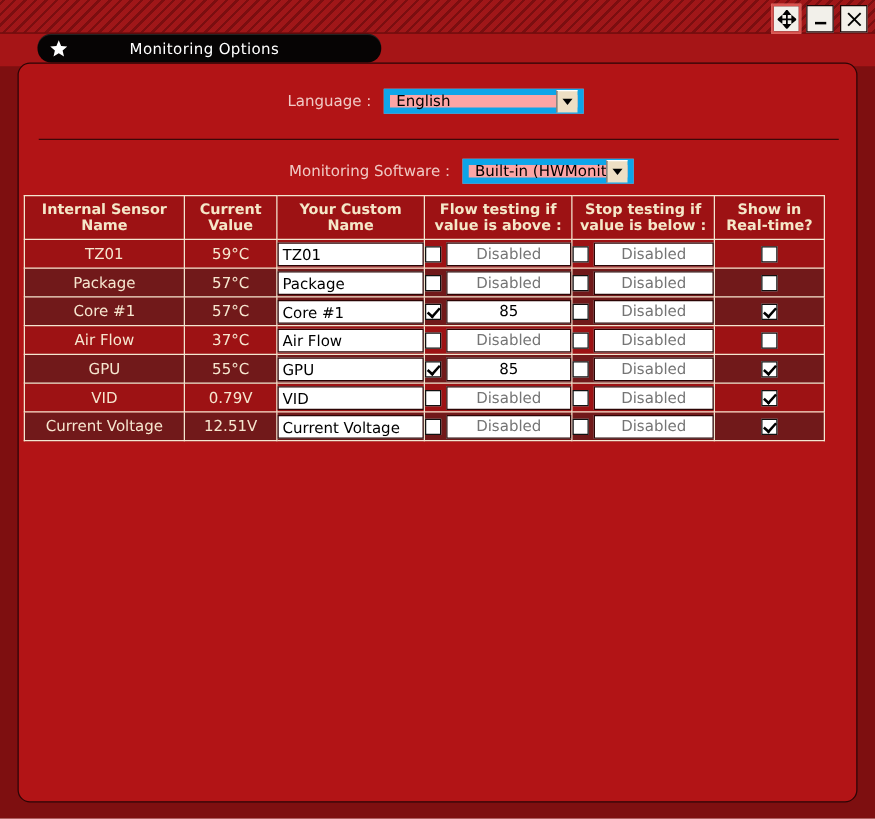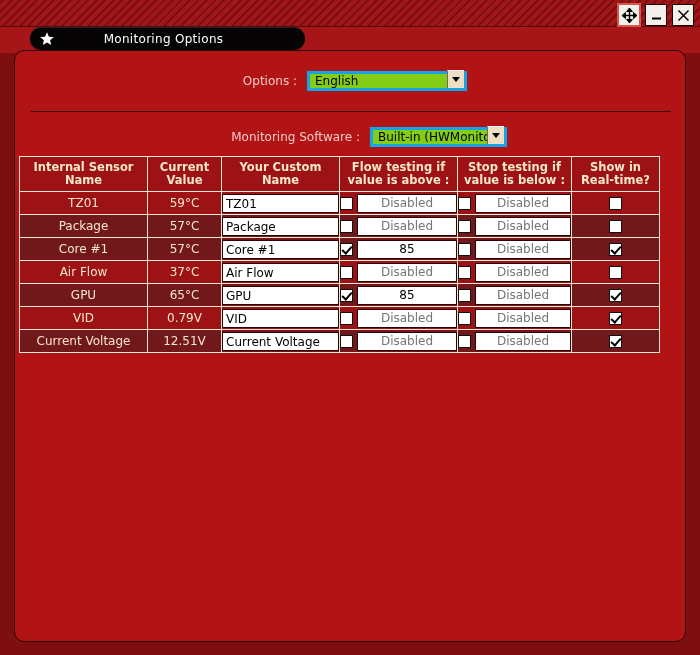--- a/index.html
+++ b/index.html
@@ -120,24 +120,24 @@
 
   .field-label {
     color: #f0c9c4;
     font-size: 12px;
     margin-right: 10px;
     white-space: nowrap;
   }
   .combo {
     position: relative;
     height: 20px;
-    background: #84cc16;
-    border: 3px solid #0ea5e9;
-    display: flex;
-    align-items: flex-end;
+    background: #fca5a5;
+    border: 5px solid #0ea5e9;
+    display: flex;
+    align-items: center;
     cursor: pointer;
   }
   #combo-language { width: 160px; }
   #combo-software { width: 137px; }
   .combo-value {
     flex: 1;
     padding-left: 5px;
     color: #000;
     font-size: 12px;
     white-space: nowrap;
@@ -299,21 +299,21 @@
       </span>
       <span id="tab-label">Monitoring Options</span>
     </div>
   </div>
 
   <div id="panel">
 
     <div id="divider"></div>
 
     <div class="field-row" id="row-language">
-      <span class="field-label">Options :</span>
+      <span class="field-label">Language :</span>
       <div class="combo" id="combo-language">
         <span class="combo-value">English</span>
         <span class="combo-arrow">
             <i></i>
           </span>
       </div>
     </div>
 
     <div class="field-row" id="row-software">
       <span class="field-label">Monitoring Software :</span>
@@ -428,21 +428,21 @@
               </div>
             </td>
             <td>
               <div class="cb-center">
                 <span class="cb"></span>
               </div>
             </td>
           </tr>
           <tr class="row-even">
             <td class="cell-name">GPU</td>
-            <td class="cell-value">65°C</td>
+            <td class="cell-value">55°C</td>
             <td class="cell-input-wrap"><input class="txt" type="text" value="GPU" style=""></td>
             <td class="cell-limit">
               <div class="limit-wrap">
                 <span class="cb checked"></span>
                 <input class="txt has-value" type="text" value="85" style="">
               </div>
             </td>
             <td class="cell-limit">
               <div class="limit-wrap">
                 <span class="cb"></span>

